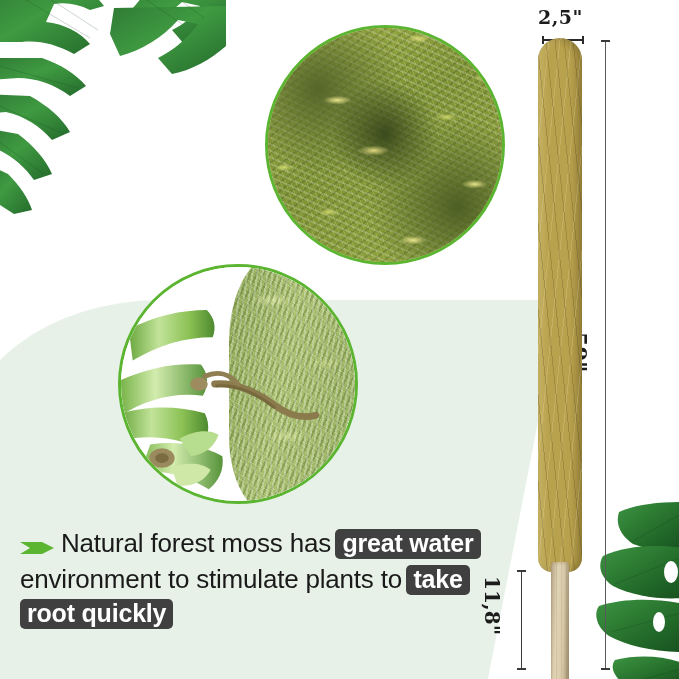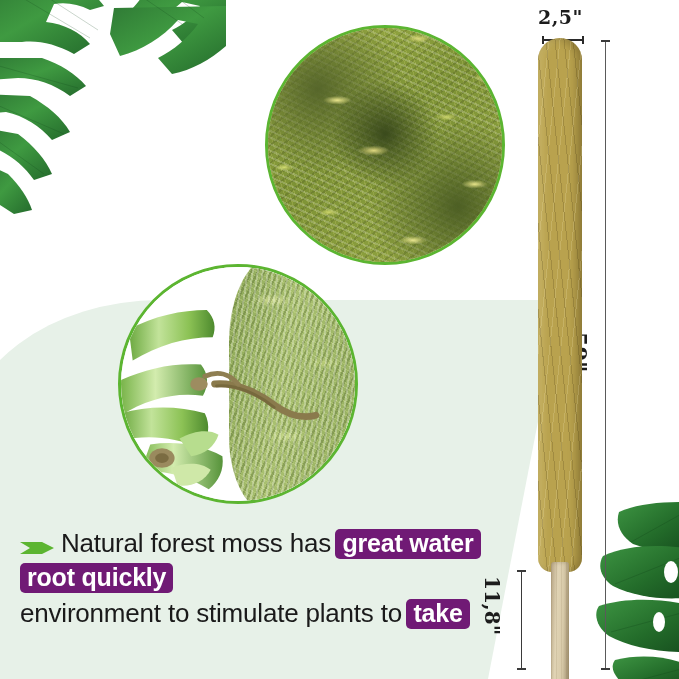--- a/index.html
+++ b/index.html
@@ -144,21 +144,21 @@
   }
 
   
   .copy{position:absolute;left:20px;top:527px;width:500px;z-index:8;}
   .copy-line{
     display:block;line-height:33px;white-space:nowrap;
     font-family:"Liberation Sans", sans-serif;
   }
   .txt{font-size:26px;color:#1a1a1a;letter-spacing:-.2px;text-align:center;}
   .hl{
-    display:inline-block;background:#701a75;color:#ffffff;
+    display:inline-block;background:#404040;color:#ffffff;
     font-weight:bold;font-size:25px;border-radius:5px;
     padding:1px 7px 3px 7px;line-height:26px;letter-spacing:-.2px;
     vertical-align:baseline;
   }
   .arrow{display:inline-block;vertical-align:middle;margin-right:7px;}
 </style>
 </head>
 <body>
 
 <div class="stage">
@@ -285,21 +285,21 @@
   <div class="meas-label lbl-118">11,8"</div>
 
   <div class="copy">
     <span class="copy-line">
       <svg class="arrow" width="34" height="18" viewBox="0 0 34 18">
         <path d="M0,3 L22,3 L34,9 L22,15 L0,15 L10,9 Z" fill="#5cb531"></path>
       </svg><span class="txt">Natural forest moss has</span>
       <span class="hl">great water</span>
     </span>
     <span class="copy-line">
-      <span class="hl">root quickly</span>
-    </span>
-    <span class="copy-line">
       <span class="txt">environment to stimulate plants to</span>
       <span class="hl">take</span>
     </span>
+    <span class="copy-line">
+      <span class="hl">root quickly</span>
+    </span>
   </div>
 
 </div>
 
 </body></html>

